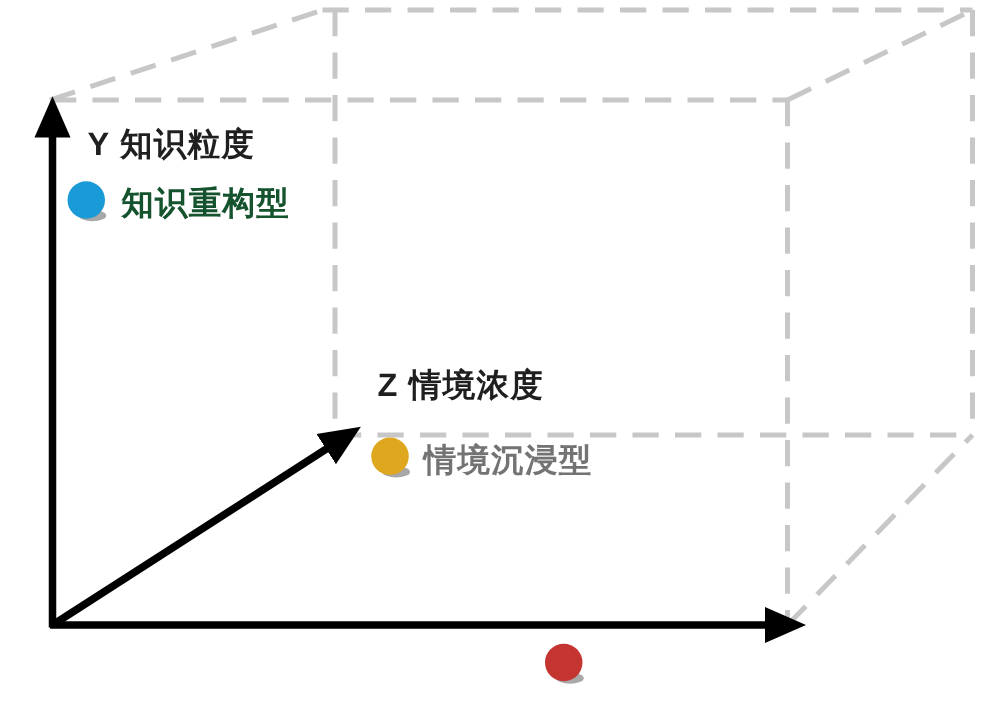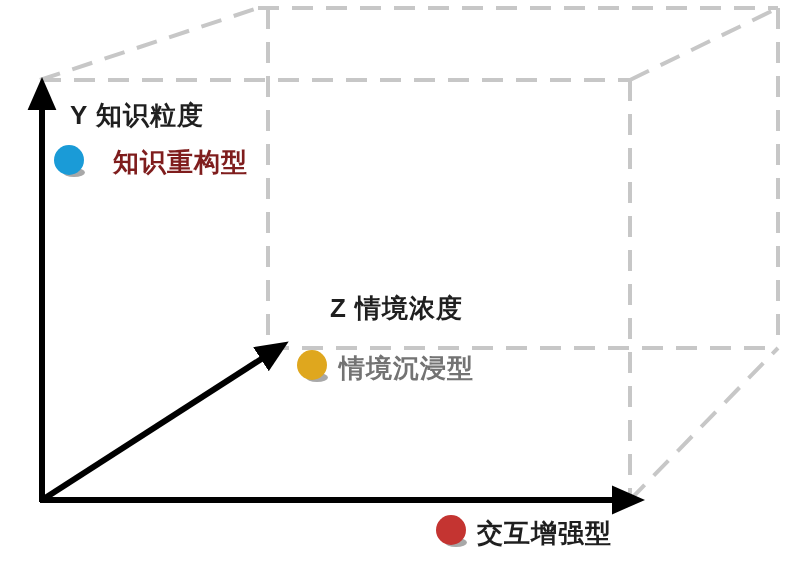--- a/index.html
+++ b/index.html
@@ -89,30 +89,29 @@
       <line class="axis-line" x1="42" y1="500" x2="266" y2="356" marker-end="url(#arrowhead)"></line>
     </g>
   </svg>
 
   <div class="txt" style="left: 70px; top: 100px; color: rgb(31, 31, 31);">Y 知识粒度</div>
 
   <div class="point" style="left:54px; top:145px;">
     <span class="shadow" style="background-color: rgb(168, 168, 168);"></span>
     <span class="ball" style="background-color: rgb(26, 155, 215);"></span>
   </div>
-  <div class="txt" style="left: 113px; top: 147px; color: #7f1d1d;">知识重构型</div>
+  <div class="txt" style="left: 97px; top: 147px; color: #14532d;">知识重构型</div>
 
-  <div class="txt" style="left: 302px; top: 293px; color: rgb(31, 31, 31); margin-left: 28px;">Z 情境浓度</div>
+  <div class="txt" style="left: 302px; top: 293px; color: rgb(31, 31, 31);">Z 情境浓度</div>
 
   <div class="point" style="left:297px; top:350px;">
     <span class="shadow" style="background-color: rgb(168, 168, 168);"></span>
     <span class="ball" style="background-color: rgb(223, 167, 30);"></span>
   </div>
   <div class="txt" style="left: 339px; top: 353px; color: #737373;">情境沉浸型</div>
 
 
   <div class="point" style="left:436px; top:515px;">
     <span class="shadow" style="background-color: rgb(168, 168, 168);"></span>
     <span class="ball" style="background-color: rgb(196, 52, 49);"></span>
   </div>
-  <div class="txt" style="left: 477px; top: 518px; color: rgb(31, 31, 31);">交互增强型</div>
 
 </div>
 
 </body></html>

